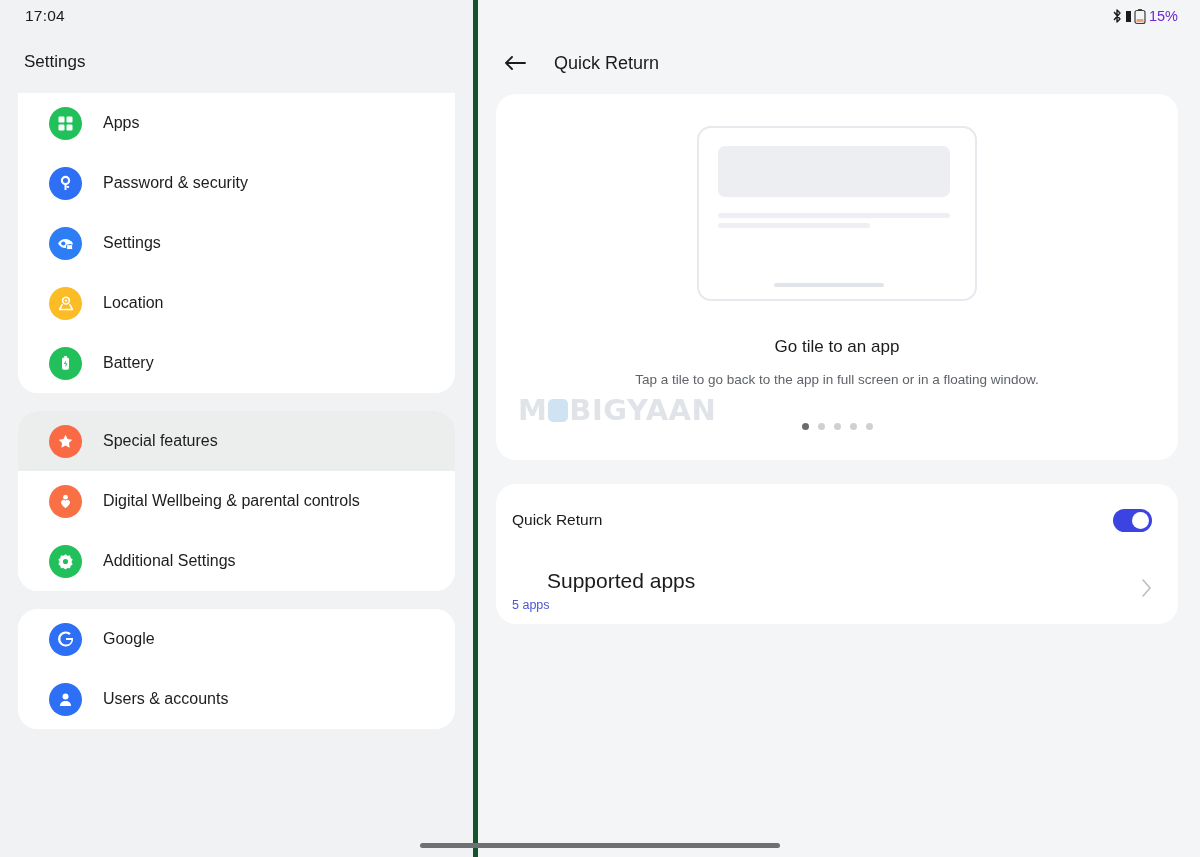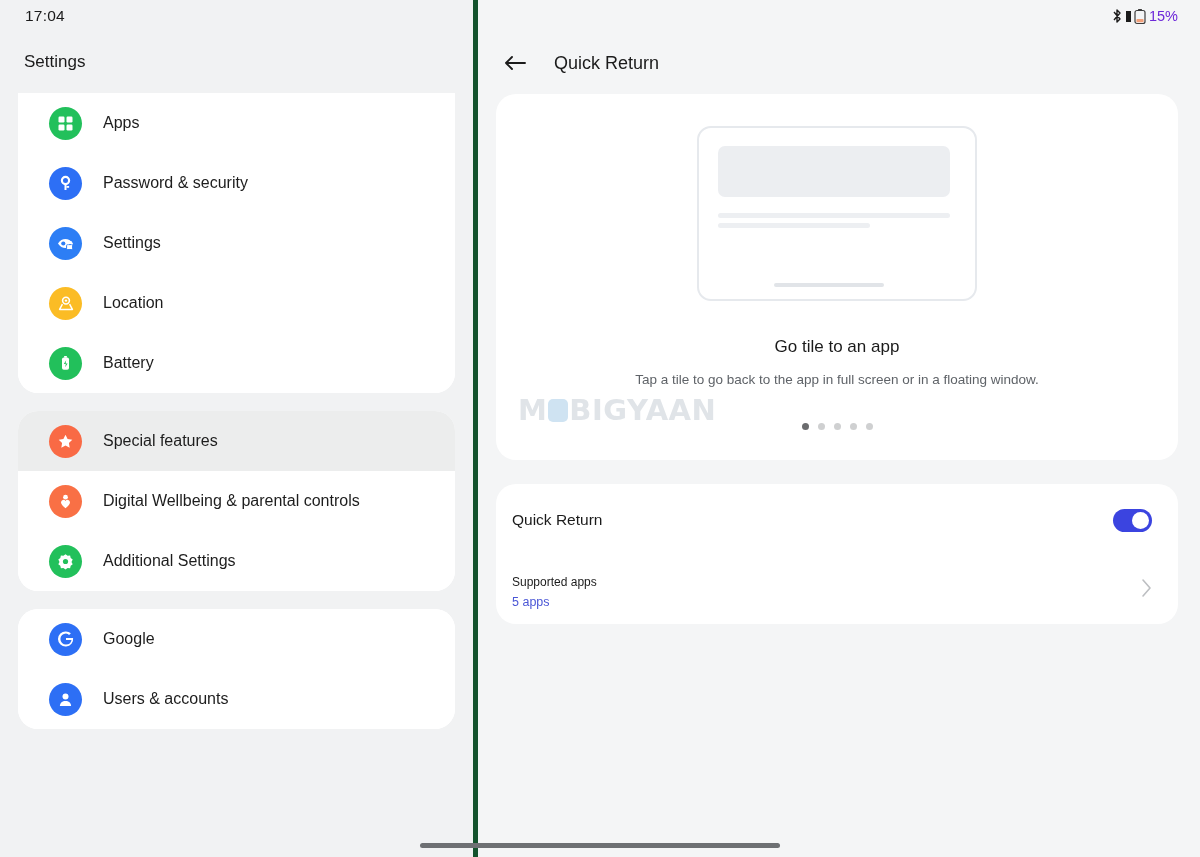--- a/index.html
+++ b/index.html
@@ -105,21 +105,21 @@
   }
   .wm-o { display: inline-block; width: 20px; height: 23px; border-radius: 5px; background: #cfe3f2; margin: 0 1px; }
 
   .settings-card { margin-top: 24px; padding: 0; }
   .qr-row { display: flex; align-items: center; justify-content: space-between; height: 72px; padding: 0 26px 0 16px; }
   .qr-label { font-size: 15.5px; color: #1b1b1b; }
   .toggle { width: 39px; height: 23px; border-radius: 12px; position: relative; cursor: pointer; }
   .toggle .knob { position: absolute; top: 3px; right: 3px; width: 17px; height: 17px; border-radius: 50%; background: #fff; }
 
   .sa-row { display: flex; align-items: center; justify-content: space-between; padding: 0 26px 0 16px; height: 68px; }
-  .sa-text-main { font-size: 12px; color: #1b1b1b; }
+  .sa-text-main { font-size: 21px; color: #1b1b1b; margin-left: 35px; }
   .sa-text-sub { font-size: 12.5px; margin-top: 5px; }
   .chev { color: #bdbfc2; }
 
   .home-indicator {
     position: absolute; bottom: 9px; left: 50%; transform: translateX(-50%);
     width: 360px; height: 5px; border-radius: 3px; background: #6e7073; z-index: 30;
   }
 </style>
 </head>
 <body>

